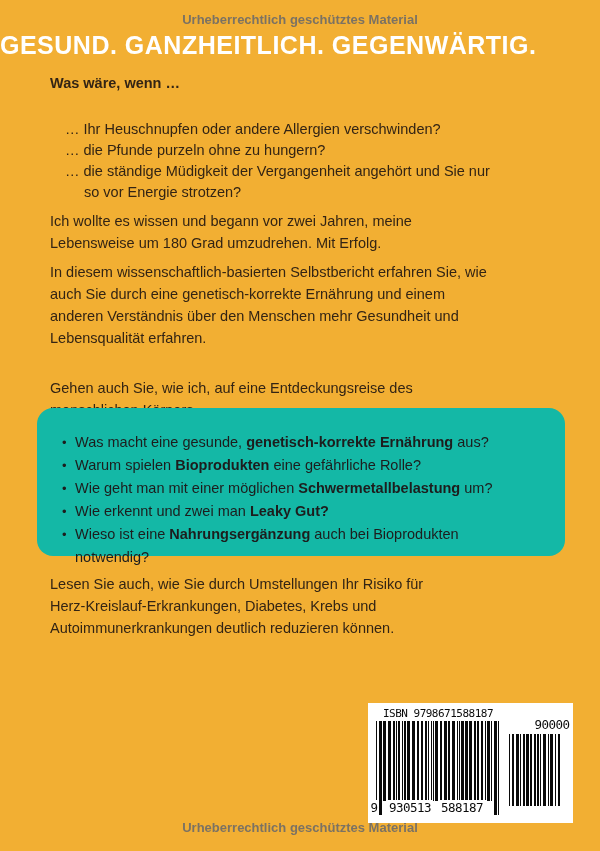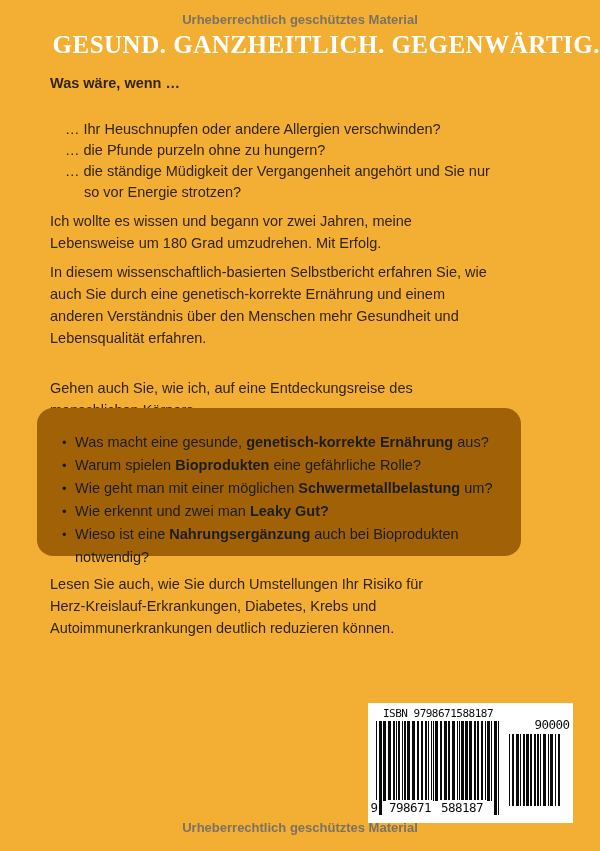--- a/index.html
+++ b/index.html
@@ -17,26 +17,25 @@
     position:absolute; left:0; width:100%;
     text-align:center;
     font-size:13px; font-weight:700;
     color:#7b7263;
     z-index:5;
   }
   .copyright.top { top:12px; }
   .copyright.bottom { top:820px; }
   .title {
     position:absolute; top:31px; left:0; width:100%;
-    text-align:right;
+    text-align:left;
     font-size:25px; font-weight:700;
     letter-spacing:0.5px;
     color:#ffffff;
     white-space:nowrap;
-    font-family:Liberation Serif, serif;
   }
   .para {
     position:absolute; left:50px; width:525px;
     font-size:14.5px; line-height:22px;
     white-space:pre-line;
   }
   .intro      { top:72px;font-weight:bold;  }
   .p2         { top:210px; }
   .p3         { top:261px; }
   .p4         { top:337px;margin-top:40px; }
@@ -46,22 +45,22 @@
     position:absolute; top:119px; left:65px; width:510px;
     list-style:none;
   }
   .wishlist li {
     font-size:14.5px; line-height:21px;
     padding-left:19px; text-indent:-19px;
     white-space:pre-line;
   }
   .highlight-box {
     position:absolute; top:408px; left:37px;
-    width:484px; height:148px;
-    background:#a16207;
+    width:528px; height:148px;
+    background:#14b8a6;
     border-radius:16px;
     padding:23px 18px 0 25px;
     color:#1d1d1d;
   }
   .highlight-box ul { list-style:none; }
   .highlight-box li {
     position:relative;
     font-size:14.5px; line-height:23px;
     padding-left:13px;
     white-space:pre-line;
@@ -195,20 +194,20 @@
         <div class="bar" style="left: 25px; width: 2px; height: 72px;"></div>
         <div class="bar" style="left: 28px; width: 2px; height: 72px;"></div>
         <div class="bar" style="left: 31px; width: 1px; height: 72px;"></div>
         <div class="bar" style="left: 34px; width: 3px; height: 72px;"></div>
         <div class="bar" style="left: 39px; width: 1px; height: 72px;"></div>
         <div class="bar" style="left: 41px; width: 3px; height: 72px;"></div>
         <div class="bar" style="left: 46px; width: 1px; height: 72px;"></div>
         <div class="bar" style="left: 49px; width: 2px; height: 72px;"></div>
       </div>
     <div class="ean-digit ean-d9">9</div>
-    <div class="ean-digit ean-g1">798671</div>
+    <div class="ean-digit ean-g1">930513</div>
     <div class="ean-digit ean-g2">588187</div>
     <div class="ean-digit supp-num">90000</div>
   </div>
 
   <div class="copyright bottom">Urheberrechtlich geschütztes Material</div>
 
 </div>
 
 </body></html>

